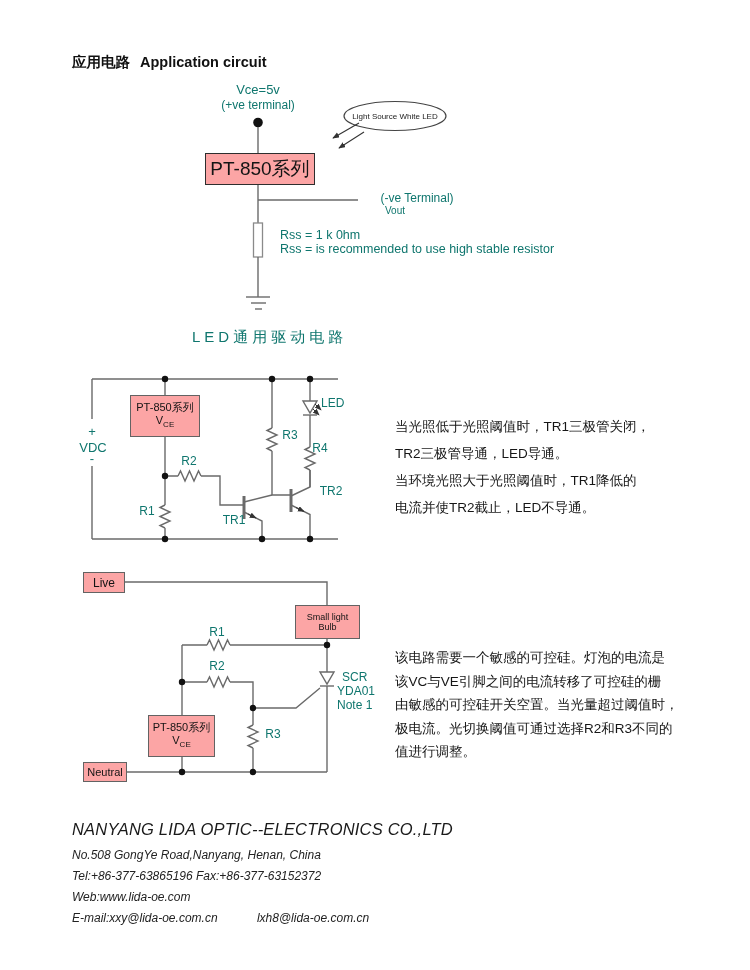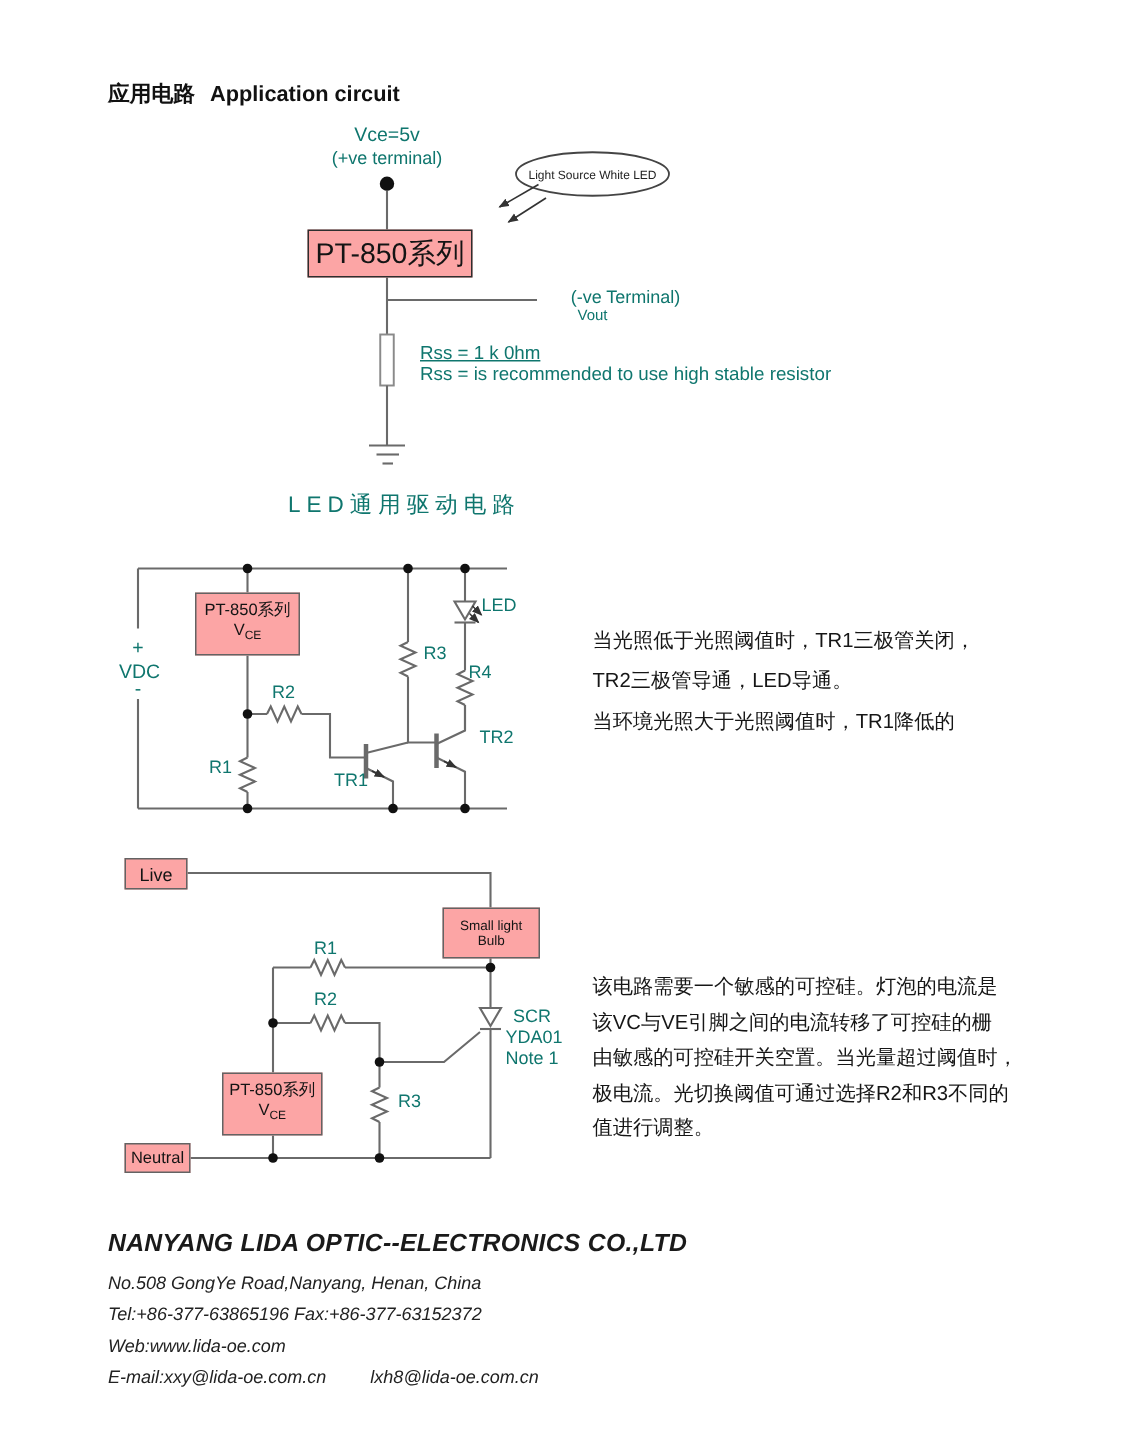--- a/index.html
+++ b/index.html
@@ -12,23 +12,23 @@
        display:flex;flex-direction:column;align-items:center;justify-content:center;
        text-align:center;color:#141414;box-sizing:border-box;}
   .page-title{position:absolute;left:72px;top:53px;font-size:14.5px;font-weight:bold;z-index:2;}
   .pt-box-1{left:205px;top:153px;width:110px;height:32px;border:1.8px solid #2e2e2e;font-size:19px;}
   .pt-box-sm{font-size:11px;line-height:13px;}
   .pt-box-sm sub{font-size:8px;}
   .sec-title{left:192px;top:328px;font-size:15px;letter-spacing:4px;}
   .desc{position:absolute;z-index:2;font-size:13.5px;color:#161616;line-height:27px;white-space:nowrap;}
   .desc2{line-height:23.5px;margin-top:33px;}
   .footer{position:absolute;left:72px;top:820px;z-index:2;font-style:italic;color:#222;}
-  .footer .co{font-size:16.5px;font-weight:bold;margin-bottom:9px;letter-spacing:.2px;color:#1a1a1a;}
+  .footer .co{font-size:16.5px;font-weight:normal;margin-bottom:9px;letter-spacing:.2px;color:#1a1a1a;}
   .footer .ln{font-size:12px;margin-bottom:7px;color:#222;}
-  .footer .ln .gap{display:inline-block;margin-left:26px;}
+  .footer .ln .gap{display:inline-block;margin-left:36px;}
   .tiny{font-size:8px;}
 </style>
 </head>
 <body>
 
 <div class="page">
 
   <svg class="wires" width="750" height="970" viewBox="0 0 750 970">
     <defs>
       <marker id="ah" markerWidth="9" markerHeight="7" refX="6.2" refY="2.8" orient="auto" markerUnits="userSpaceOnUse">
@@ -128,21 +128,21 @@
   </div>
 
   <div class="lbl ctr" style="left:258px;top:83px;font-size:13px;">Vce=5v</div>
   <div class="lbl ctr" style="left:258px;top:99px;">(+ve terminal)</div>
   <div class="lbl ctr tiny" style="left:395px;top:112px;color:#222;">Light Source White LED</div>
   <div class="box pt-box-1">
     <span>PT-850系列</span>
   </div>
   <div class="lbl ctr" style="left:395px;top:177px;font-size:10px;margin-top:28px;">Vout</div>
   <div class="lbl ctr" style="left:417px;top:192px;">(-ve Terminal)</div>
-  <div class="lbl" style="left:280px;top:228px;font-size:12.5px;text-decoration:underline;">Rss = 1 k 0hm</div>
+  <div class="lbl" style="left:280px;top:228px;font-size:12.5px;">Rss = 1 k 0hm</div>
   <div class="lbl" style="left:280px;top:242px;font-size:12.5px;">Rss = is recommended to use high stable resistor</div>
 
   <div class="lbl sec-title">LED通用驱动电路</div>
 
   <div class="lbl ctr" style="left:92px;top:425px;font-size:13px;">+</div>
   <div class="lbl ctr" style="left:93px;top:441px;font-size:13px;">VDC</div>
   <div class="lbl ctr" style="left:92px;top:452px;font-size:13px;">-</div>
   <div class="box pt-box-sm" style="left:130px;top:395px;width:70px;height:42px;">
     <span>PT-850系列</span>
     <span><span>V</span><sub>CE</sub></span>
@@ -152,20 +152,21 @@
   <div class="lbl ctr" style="left:290px;top:429px;">R3</div>
   <div class="lbl ctr" style="left:320px;top:442px;">R4</div>
   <div class="lbl ctr" style="left:234px;top:514px;">TR1</div>
   <div class="lbl ctr" style="left:331px;top:485px;">TR2</div>
   <div class="lbl" style="left:321px;top:397px;">LED</div>
 
   <div class="desc" style="left:395px;top:413px;">
     <div>当光照低于光照阈值时，TR1三极管关闭，</div>
     <div>TR2三极管导通，LED导通。</div>
     <div>当环境光照大于光照阈值时，TR1降低的</div>
+    <div>电流并使TR2截止，LED不导通。</div>
   </div>
 
   <div class="box" style="left:83px;top:572px;width:42px;height:21px;font-size:12px;">
     <span>Live</span>
   </div>
   <div class="box" style="left:295px;top:605px;width:65px;height:34px;font-size:9px;line-height:10px;">
     <span>Small light</span>
     <span>Bulb</span>
   </div>
   <div class="lbl ctr" style="left:217px;top:626px;">R1</div>

